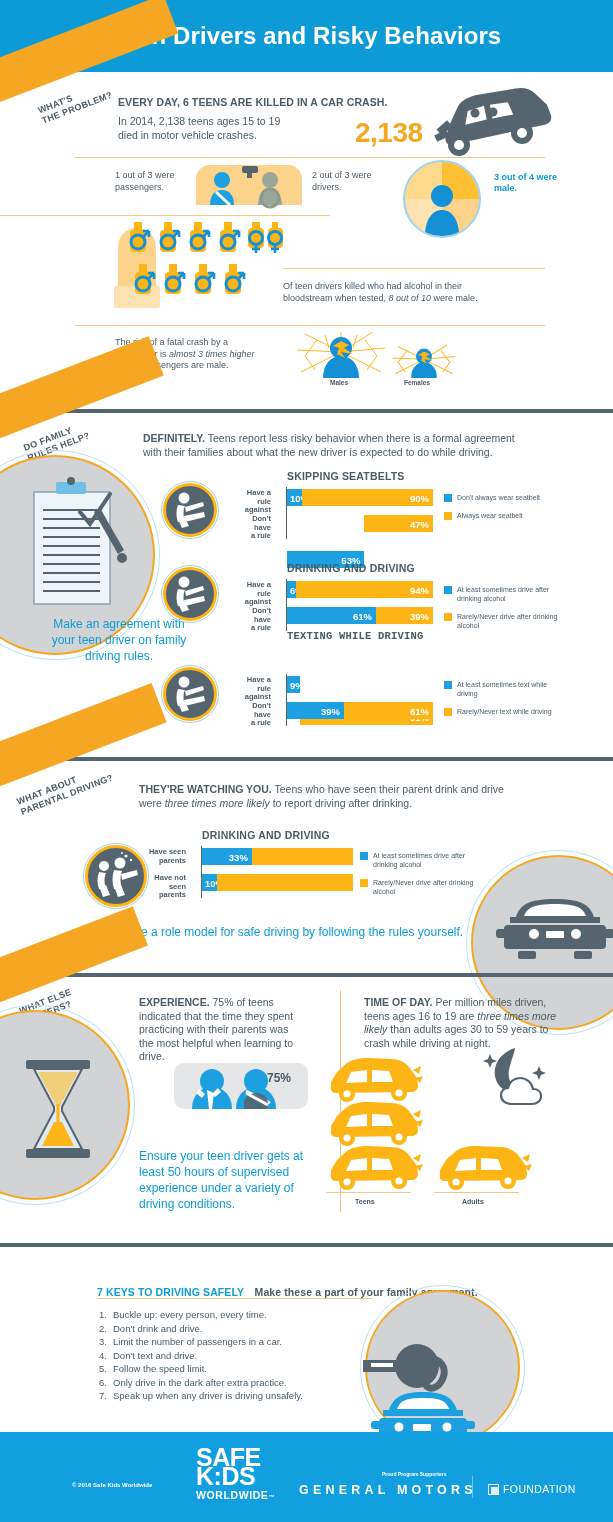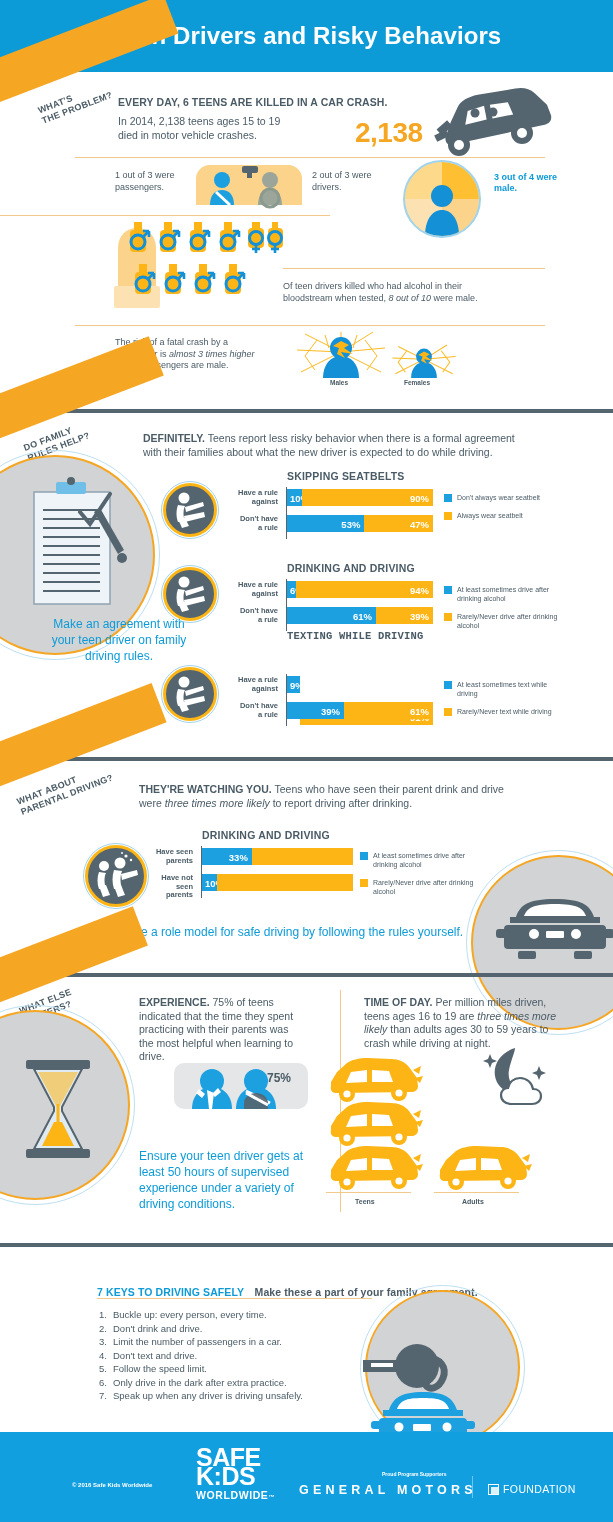--- a/index.html
+++ b/index.html
@@ -64,21 +64,21 @@
 
   .hrule-gold {
     position: absolute; height: 1px; background: #f3c98b;
   }
 
   
   .barchart { position: absolute; }
   .bar-row { position: relative; height: 17px; margin-bottom: 9px; }
   .bar-cat {
     position: absolute; right: 100%; top: 0; width: 54px;
-    text-align: right; padding-right: 9px;
+    text-align: right; padding-right: 16px;
     font-size: 7.5px; font-weight: bold; line-height: 8.5px; color: #4a5b66;
   }
   .bar-track {
     position: relative; height: 17px; width: 100%;
     display: flex;
   }
   .bar-blue { background: #1ca0e0; height: 100%; position: relative; }
   .bar-gold { background: #fdb515; height: 100%; position: relative; }
   .bar-val {
     position: absolute; top: 50%; transform: translateY(-50%);
@@ -463,21 +463,21 @@
             <span class="bar-val left">10%</span>
           </div>
           <div class="bar-gold" style="width:90%;">
             <span class="bar-val right">90%</span>
           </div>
         </div>
       </div>
       <div class="bar-row">
         <div class="bar-cat">Don't have<br>a rule</div>
         <div class="bar-track">
-          <div class="bar-blue" style="width:53%;">
+          <div class="bar-blue" style="width:53%;margin-top:36px;">
             <span class="bar-val right">53%</span>
           </div>
           <div class="bar-gold" style="width:47%;">
             <span class="bar-val right">47%</span>
           </div>
         </div>
       </div>
     </div>
     <div class="legend" style="left:444px; top:493px; width:110px;">
       <div class="legend-item">

